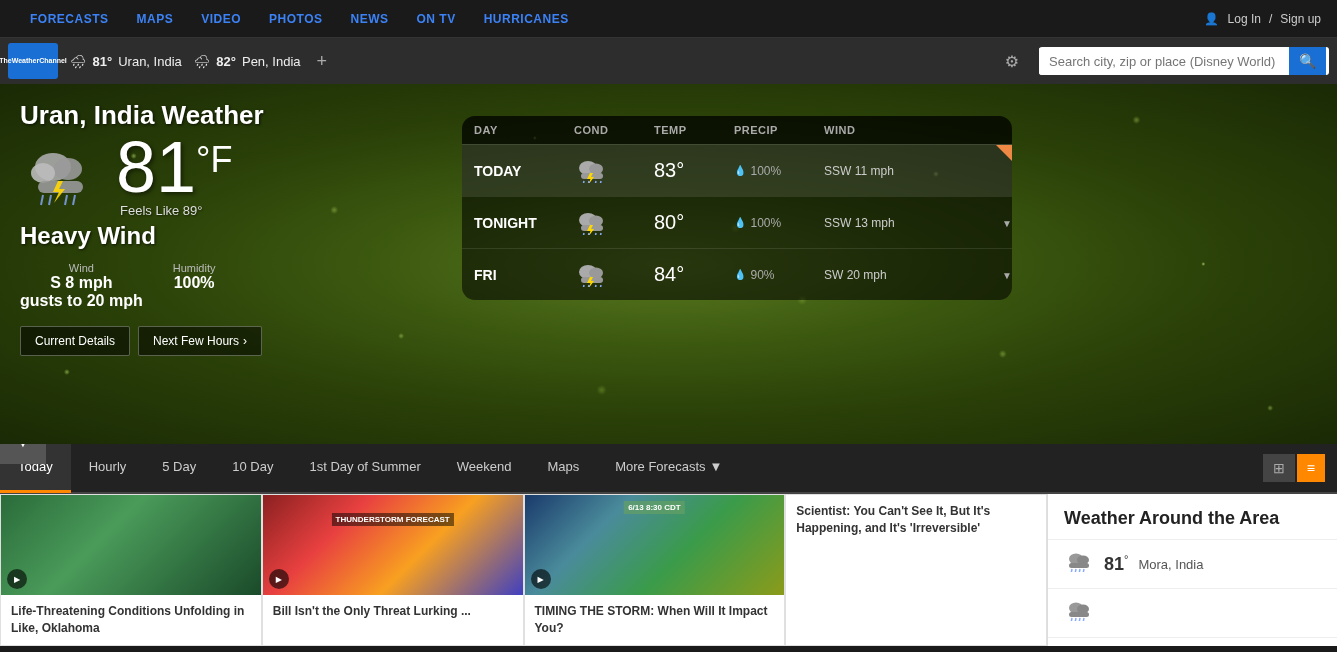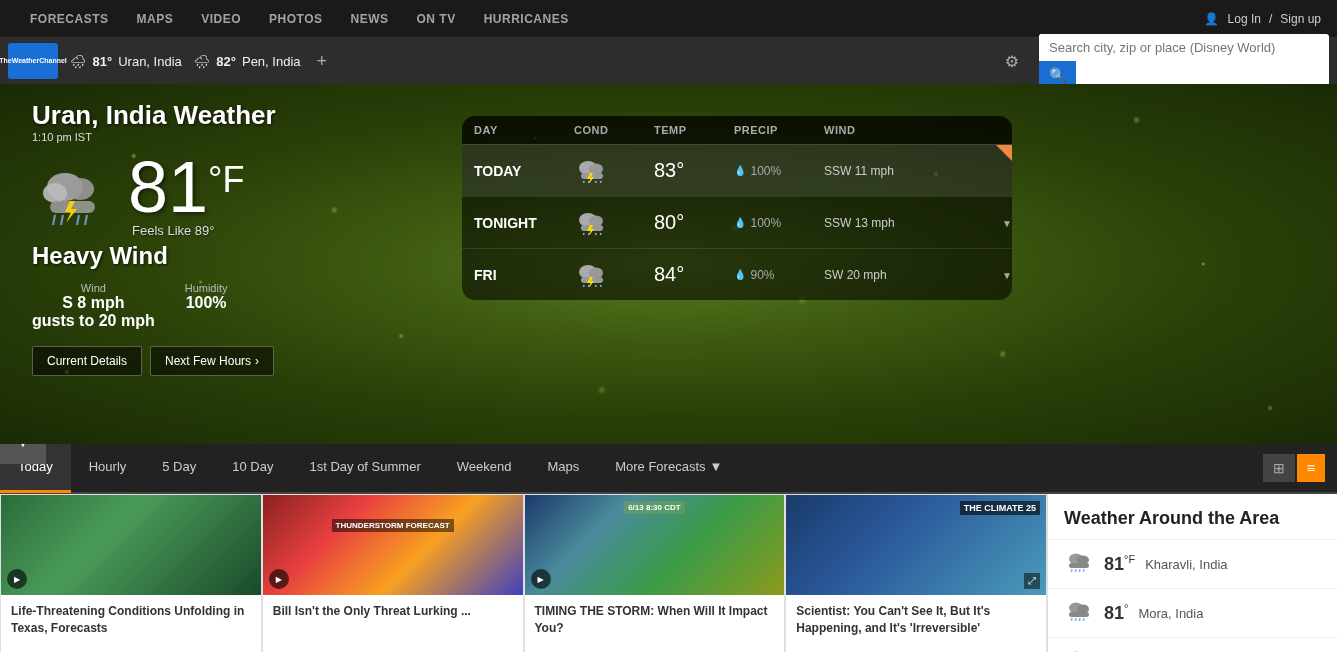--- a/index.html
+++ b/index.html
@@ -10,21 +10,21 @@
       background: #1a1a1a;
       display: flex;
       align-items: center;
       justify-content: space-between;
       padding: 0 16px;
       height: 38px;
       border-bottom: 1px solid #333;
     }
     .top-nav-left { display: flex; align-items: center; gap: 0; }
     .top-nav-item {
-      color: #a3a3a3;
+      color: #3b82f6;
       font-size: 12px;
       font-weight: bold;
       padding: 4px 14px;
       height: 38px;
       display: flex;
       align-items: center;
       cursor: pointer;
       text-transform: uppercase;
       letter-spacing: 0.5px;
     }
@@ -71,26 +71,25 @@
     }
     .spacer { flex: 1; }
     .gear-icon {
       color: #aaa;
       font-size: 16px;
       cursor: pointer;
       padding: 0 8px;
     }
     .search-bar {
       display: flex;
-      align-items: flex-start;
+      align-items: flex-end;
       background: #fff;
       border-radius: 3px;
       overflow: hidden;
       width: 290px;
-      flex-direction: column;
     }
     .search-bar input {
       border: none;
       outline: none;
       padding: 6px 10px;
       font-size: 13px;
       width: 250px;
       color: #999;
     }
     .search-bar .search-btn {
@@ -131,23 +130,23 @@
         radial-gradient(circle 5px at 60% 60%, rgba(140,180,60,0.4) 0%, transparent 100%),
         radial-gradient(circle 4px at 75% 75%, rgba(160,200,80,0.5) 0%, transparent 100%),
         radial-gradient(circle 2px at 90% 50%, rgba(200,240,120,0.7) 0%, transparent 100%),
         radial-gradient(circle 3px at 5% 80%, rgba(180,220,100,0.6) 0%, transparent 100%),
         radial-gradient(circle 5px at 45% 85%, rgba(140,180,60,0.4) 0%, transparent 100%),
         radial-gradient(circle 3px at 95% 90%, rgba(180,220,100,0.5) 0%, transparent 100%);
     }
     .hero-content {
       position: relative;
       z-index: 2;
-      padding: 16px 32px;
-      display: flex;
-      gap: 30px;
+      padding: 16px 20px;
+      display: flex;
+      gap: 42px;
     }
     .weather-left { flex: 0 0 auto; width: 400px; }
     .weather-right { flex: 1; }
 
     .city-title {
       color: white;
       font-size: 26px;
       font-weight: bold;
       text-shadow: 1px 1px 3px rgba(0,0,0,0.7);
     }
@@ -480,21 +479,20 @@
     <input type="text" placeholder="Search city, zip or place (Disney World)" style="">
     <button class="search-btn">🔍</button>
   </div>
 </div>
 
 <div class="hero">
   <div class="hero-bg"></div>
   <div class="hero-content">
     <div class="weather-left">
       <div class="city-title">Uran, India Weather</div>
-      <div class="time-label">1:10 pm IST</div>
       <div class="temp-display">
         <div class="weather-icon-large">
 
           <svg width="75" height="75" viewBox="0 0 75 75">
             <ellipse cx="30" cy="30" rx="18" ry="14" fill="#aaa" opacity="0.9"></ellipse>
             <ellipse cx="45" cy="32" rx="14" ry="11" fill="#999" opacity="0.9"></ellipse>
             <ellipse cx="20" cy="36" rx="12" ry="10" fill="#bbb" opacity="0.9"></ellipse>
             <rect x="15" y="44" width="45" height="12" rx="6" fill="#999" opacity="0.9"></rect>
 
             <polygon points="35,44 30,55 36,55 31,66 42,52 36,52 40,44" fill="#ffd700" opacity="0.9"></polygon>
@@ -637,75 +635,54 @@
 
 <div class="content-area">
 
   <div class="news-grid">
 
     <div class="news-card">
       <div class="news-thumb map-thumb-1">
         <div class="play-icon">▶</div>
       </div>
       <div class="news-card-body">
-        <div class="news-title">Life-Threatening Conditions Unfolding in Texas, Forecasts</div>
+        <div class="news-title">Life-Threatening Conditions Unfolding in Like, Oklahoma</div>
       </div>
     </div>
 
     <div class="news-card">
       <div class="news-thumb map-thumb-2">
         <div class="play-icon">▶</div>
-        <div style="position:absolute; top:24px; left:50%; transform:translateX(-50%); color:white; font-size:8px; font-weight:bold; background:rgba(0,0,0,0.5); padding:2px 4px; white-space:nowrap;">THUNDERSTORM FORECAST</div>
+        <div style="position:absolute; top:18px; left:50%; transform:translateX(-50%); color:white; font-size:8px; font-weight:bold; background:rgba(0,0,0,0.5); padding:2px 4px; white-space:nowrap;">THUNDERSTORM FORECAST</div>
       </div>
       <div class="news-card-body">
         <div class="news-title">Bill Isn't the Only Threat Lurking ...</div>
       </div>
     </div>
 
     <div class="news-card">
       <div class="news-thumb map-thumb-3">
         <div class="play-icon">▶</div>
         <div style="position:absolute; top:6px; left:50%; transform:translateX(-50%); color:white; font-size:8px; font-weight:bold; background:rgba(100,160,100,0.7); padding:2px 4px; white-space:nowrap;">6/13 8:30 CDT</div>
       </div>
       <div class="news-card-body">
         <div class="news-title">TIMING THE STORM: When Will It Impact You?</div>
       </div>
     </div>
 
     <div class="news-card">
-      <div class="news-thumb map-thumb-4">
-        <div class="climate-badge">THE CLIMATE 25</div>
-        <div class="expand-icon">⤢</div>
-      </div>
       <div class="news-card-body">
         <div class="news-title">Scientist: You Can't See It, But It's Happening, and It's 'Irreversible'</div>
       </div>
     </div>
   </div>
 
   <div class="sidebar">
     <div class="sidebar-title">Weather Around the Area</div>
 
-    <div class="nearby-item">
-      <div class="nearby-icon">
-        <svg width="30" height="22" viewBox="0 0 30 22">
-          <ellipse cx="12" cy="9" rx="7" ry="5.5" fill="#999"></ellipse>
-          <ellipse cx="19" cy="10" rx="6" ry="4.5" fill="#888"></ellipse>
-          <rect x="5" y="13" width="20" height="5" rx="2.5" fill="#888"></rect>
-          <line x1="8" y1="19" x2="7" y2="24" stroke="#88aaff" stroke-width="1.5"></line>
-          <line x1="12" y1="19" x2="11" y2="24" stroke="#88aaff" stroke-width="1.5"></line>
-          <line x1="16" y1="19" x2="15" y2="24" stroke="#88aaff" stroke-width="1.5"></line>
-          <line x1="20" y1="19" x2="19" y2="24" stroke="#88aaff" stroke-width="1.5"></line>
-        </svg>
-      </div>
-      <div>
-        <span class="nearby-temp">81<sup>°F</sup></span>
-      </div>
-      <div class="nearby-name">Kharavli, India</div>
-    </div>
     <div class="nearby-item">
       <div class="nearby-icon">
         <svg width="30" height="22" viewBox="0 0 30 22">
           <ellipse cx="12" cy="9" rx="7" ry="5.5" fill="#999"></ellipse>
           <ellipse cx="19" cy="10" rx="6" ry="4.5" fill="#888"></ellipse>
           <rect x="5" y="13" width="20" height="5" rx="2.5" fill="#888"></rect>
           <line x1="8" y1="19" x2="7" y2="24" stroke="#88aaff" stroke-width="1.5"></line>
           <line x1="12" y1="19" x2="11" y2="24" stroke="#88aaff" stroke-width="1.5"></line>
           <line x1="16" y1="19" x2="15" y2="24" stroke="#88aaff" stroke-width="1.5"></line>
           <line x1="20" y1="19" x2="19" y2="24" stroke="#88aaff" stroke-width="1.5"></line>

